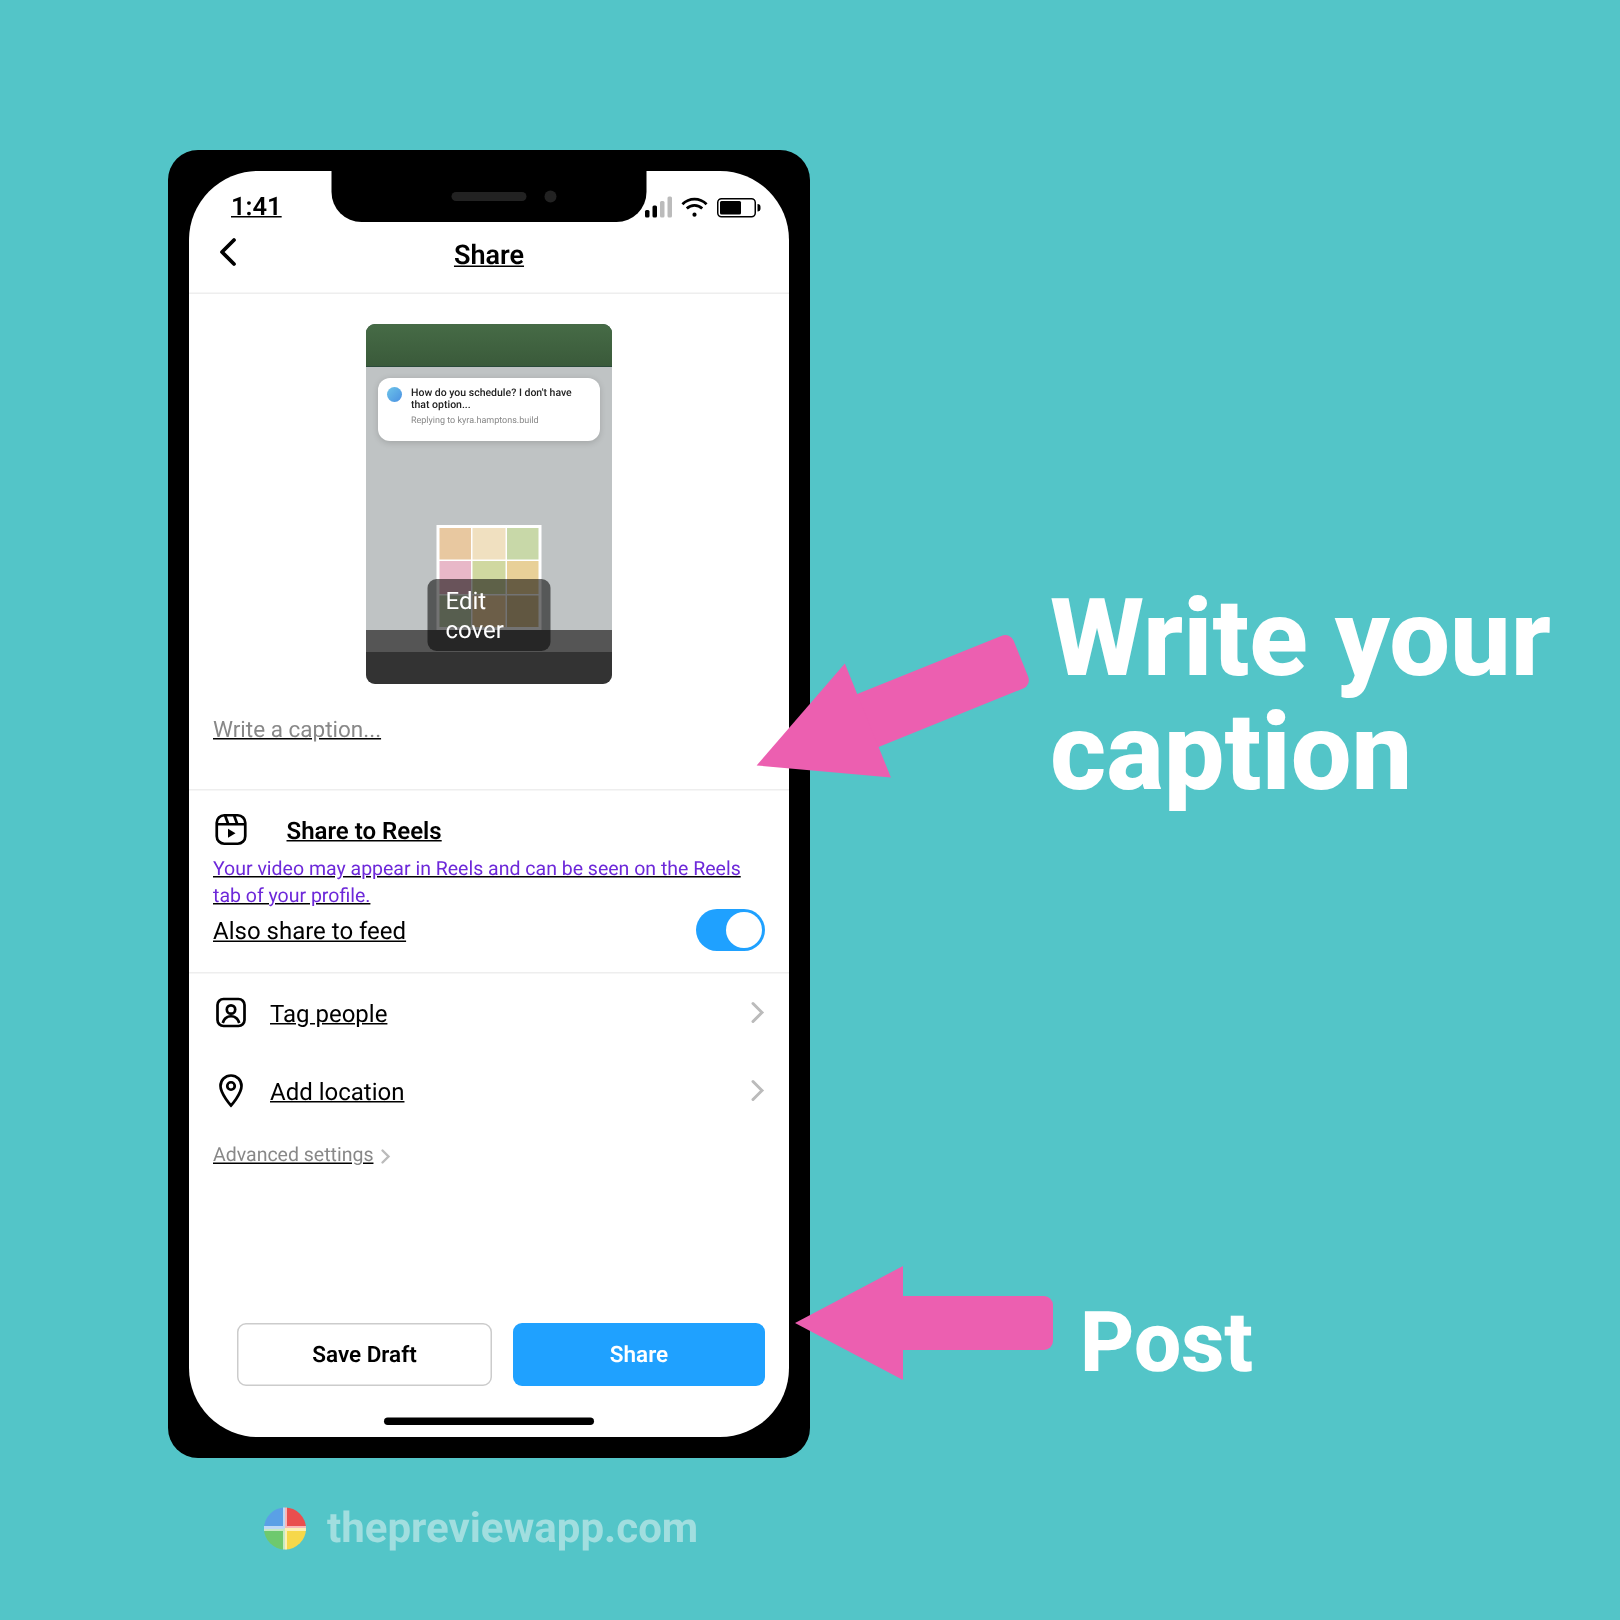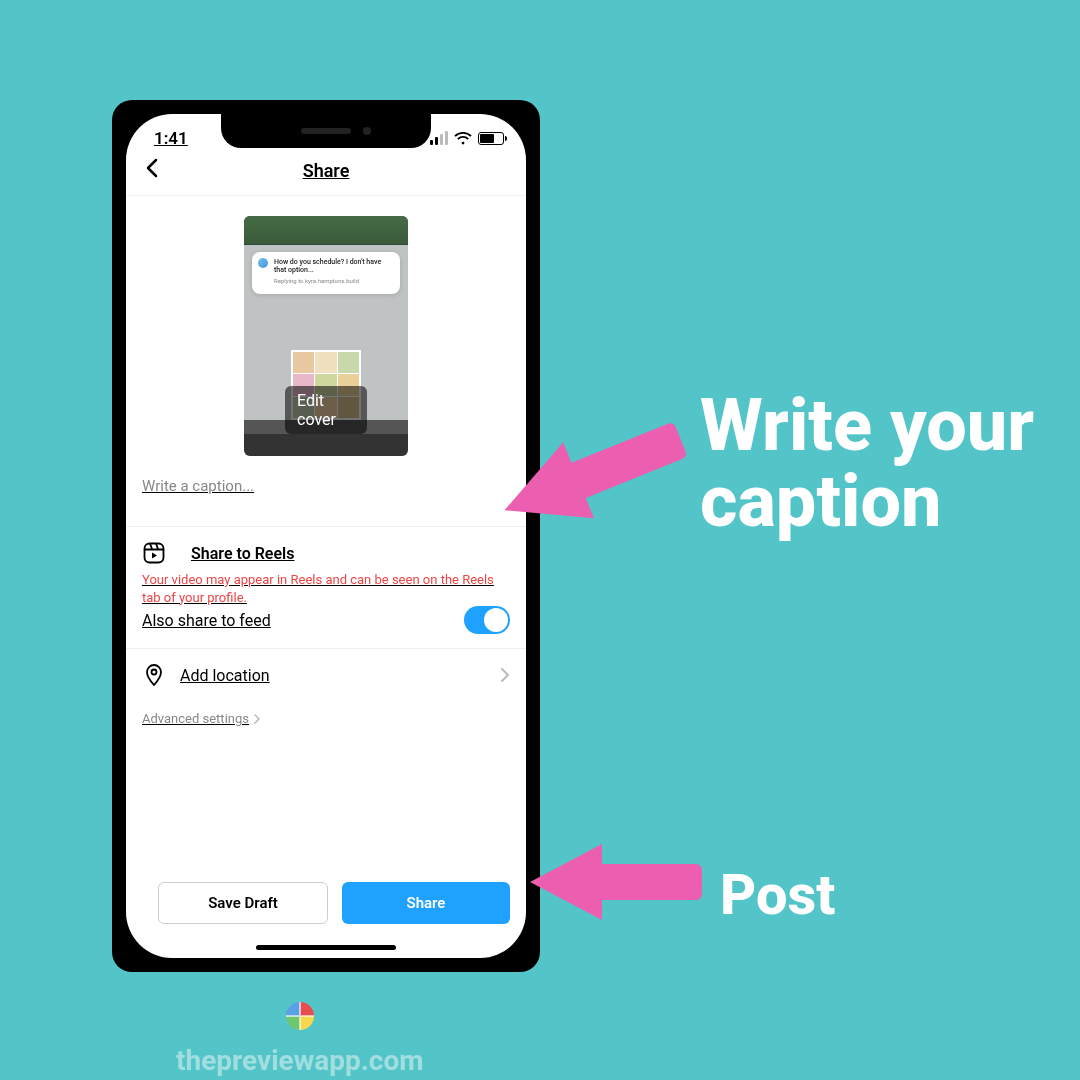--- a/index.html
+++ b/index.html
@@ -42,21 +42,21 @@
 .cover .edit{position:absolute;bottom:22px;left:50%;transform:translateX(-50%);background:rgba(0,0,0,.55);color:#fff;font-size:16px;padding:5px 12px;border-radius:6px;cursor:pointer;}
 
 .caption-area{padding:10px 16px 30px;min-height:60px;}
 .caption-placeholder{color:#888;font-size:15px;}
 
 .divider{height:1px;background:#eee;}
 
 .section{padding:14px 16px;}
 .row{display:flex;align-items:center;gap:14px;}
 .row .label{font-size:16px;font-weight:600;margin-left:11px;}
-.subtext{color:#ef4444;font-size:13px;margin-top:6px;line-height:1.35;}
+.subtext{color:#6d28d9;font-size:13px;margin-top:6px;line-height:1.35;}
 .toggle-row{display:flex;justify-content:space-between;align-items:center;margin-top:0;}
 .toggle-row .tlabel{font-size:16px;}
 .toggle{width:46px;height:28px;background:#1fa1ff;border-radius:14px;position:relative;cursor:pointer;}
 .toggle .knob{position:absolute;right:2px;top:2px;width:24px;height:24px;border-radius:50%;background:#fff;}
 
 .list-item{display:flex;align-items:center;padding:14px 16px;gap:14px;cursor:pointer;}
 .list-item .lbl{flex:1;font-size:16px;}
 .chev{color:#bbb;}
 
 .adv{padding:10px 16px;font-size:13px;color:#888;display:flex;align-items:center;gap:4px;cursor:pointer;}
@@ -67,21 +67,21 @@
 .btn.share{background:#1fa1ff;color:#fff;}
 
 .home-ind{position:absolute;bottom:8px;left:50%;transform:translateX(-50%);width:140px;height:5px;background:#000;border-radius:3px;}
 
 .arrow{position:absolute;}
 .arrow svg{display:block;}
 .label-big{position:absolute;color:#fff;font-weight:800;line-height:1.05;}
 .label-caption{left:700px;top:388px;font-size:72px;}
 .label-post{left:720px;top:838px;font-size:56px;margin-top:28px;}
 
-.brand{position:absolute;left:176px;top:1002px;display:flex;align-items:center;gap:14px;flex-direction:column;}
+.brand{position:absolute;left:176px;top:1002px;display:flex;align-items:center;gap:14px;}
 .brand .logo{width:28px;height:28px;border-radius:50%;background:conic-gradient(#e94e4e 0 90deg,#f6d84a 90deg 180deg,#6ec96e 180deg 270deg,#5aa0e6 270deg 360deg);position:relative;}
 .brand .logo::after{content:"";position:absolute;inset:0;background:linear-gradient(#0000 45%,#fff 45% 55%,#0000 55%),linear-gradient(90deg,#0000 45%,#fff 45% 55%,#0000 55%);opacity:.6;}
 .brand .txt{color:#a1dedf;font-weight:700;font-size:28px;}
 
 svg{overflow:visible;}
 </style>
 </head>
 <body>
 
 <div class="phone">
@@ -159,20 +159,31 @@
         <div class="subtext">Your video may appear in Reels and can be seen on the Reels tab of your profile.</div>
         <div class="toggle-row">
           <span class="tlabel">Also share to feed</span>
           <div class="toggle">
               <div class="knob"></div>
             </div>
         </div>
       </div>
       <div class="divider"></div>
 
+      <div class="list-item">
+        <svg width="24" height="24" viewBox="0 0 24 24">
+            <rect x="3" y="3" width="18" height="18" rx="4" stroke="#000" stroke-width="1.8" fill="none"></rect>
+            <circle cx="12" cy="10" r="2.8" stroke="#000" stroke-width="1.8" fill="none"></circle>
+            <path d="M6.5 19c1-3 3.2-4.5 5.5-4.5s4.5 1.5 5.5 4.5" stroke="#000" stroke-width="1.8" fill="none"></path>
+          </svg>
+        <span class="lbl">Tag people</span>
+        <svg class="chev" width="10" height="16" viewBox="0 0 10 16">
+            <path d="M2 2l6 6-6 6" stroke="#bbb" stroke-width="2" fill="none" stroke-linecap="round"></path>
+          </svg>
+      </div>
 
       <div class="list-item">
         <svg width="24" height="24" viewBox="0 0 24 24">
             <path d="M12 2c-3.9 0-7 3.1-7 7 0 5.2 7 13 7 13s7-7.8 7-13c0-3.9-3.1-7-7-7z" stroke="#000" stroke-width="1.8" fill="none"></path>
             <circle cx="12" cy="9" r="2.5" stroke="#000" stroke-width="1.8" fill="none"></circle>
           </svg>
         <span class="lbl">Add location</span>
         <svg class="chev" width="10" height="16" viewBox="0 0 10 16">
             <path d="M2 2l6 6-6 6" stroke="#bbb" stroke-width="2" fill="none" stroke-linecap="round"></path>
           </svg>

